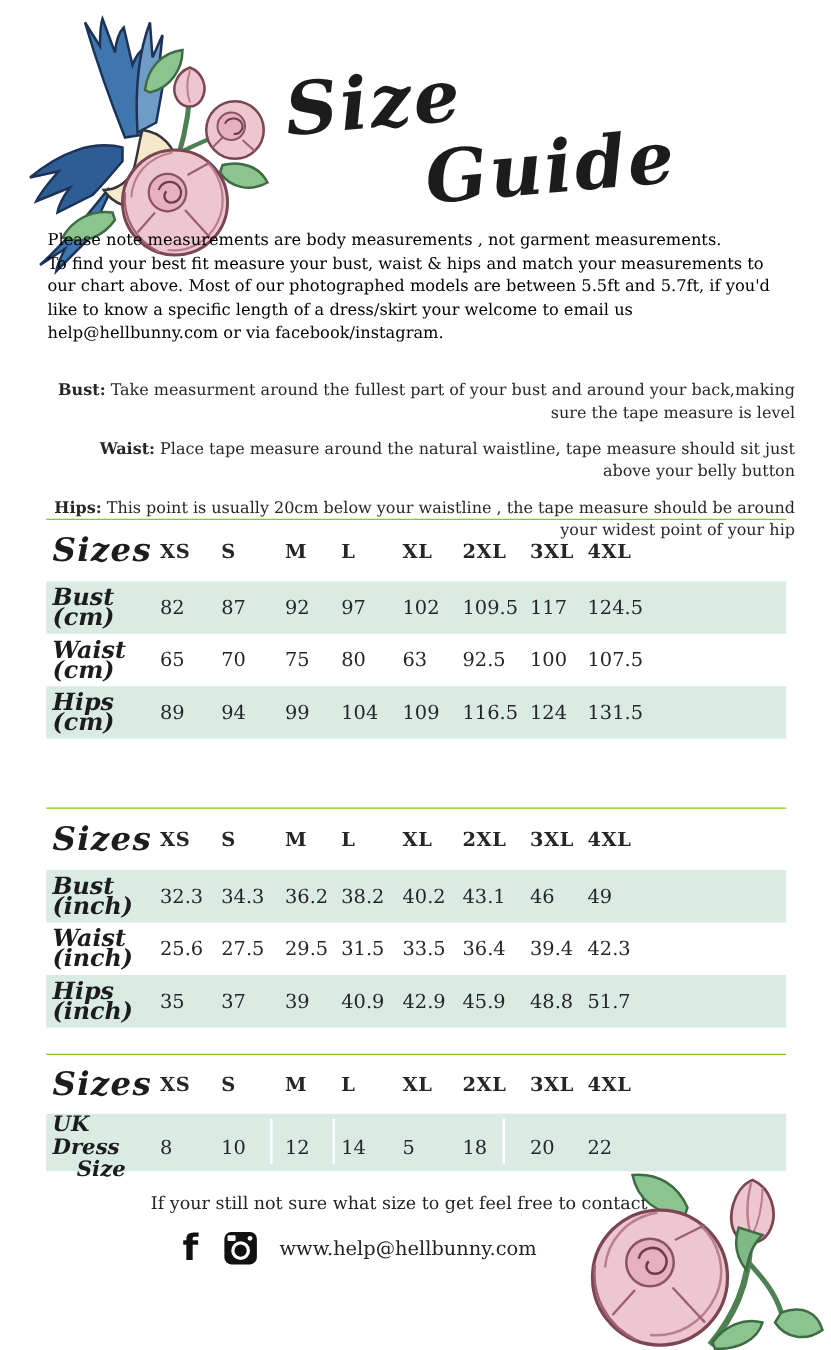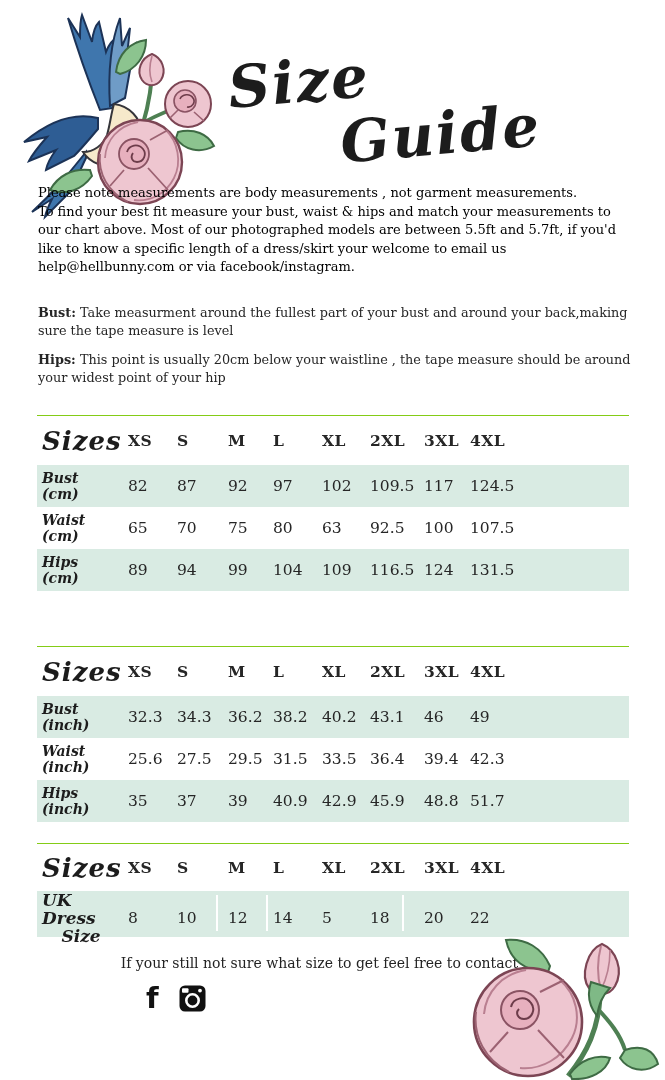--- a/index.html
+++ b/index.html
@@ -25,21 +25,21 @@
 
   
   .title-line1 { position:absolute; left:228px; top:48px; font-size:58px; transform:rotate(-5deg); letter-spacing:2px; }
   .title-line2 { position:absolute; left:340px; top:100px; font-size:58px; transform:rotate(-5deg); letter-spacing:2px; }
 
   
   .intro { position:absolute; left:38px; top:184px; width:596px; font-size:13px; line-height:18.6px; color:#000000; }
 
   
   .htm-heading { position:absolute; left:38px; top:274px; font-size:25px; letter-spacing:1px; }
-  .measure-list { position:absolute; left:38px; top:304px; width:598px; font-size:12.8px; line-height:17.5px; }
+  .measure-list { position:absolute; left:38px; top:304px; width:598px; font-size:12.8px; line-height:17.5px;text-align:right; }
   .measure-list p { margin:0 0 12px 0; }
   .measure-list b { font-weight:bold; }
 
   
   .tables-wrap { position:absolute; left:37px; top:0; width:592px; height:1080px; pointer-events:none; }
   .size-table { position:absolute; left:0; width:592px; border-top:1px solid #84cc16; }
   .table-centimetres { top:415px; }
   .table-inches     { top:646px; }
   .table-uk-dress-size { top:843px; }
   .trow {
@@ -49,21 +49,21 @@
     position:relative;
   }
   .thead { height:49px; }
   .table-uk-dress-size .thead { height:47px; }
   .body-row { height:42px; }
   .table-uk-dress-size .body-row { height:46px; }
   .shaded { background:#d9ebe3; }
   .sizes-label { font-size:26px; padding-left:5px; letter-spacing:1px; }
   .col-h { font-weight:bold; font-size:15.5px; letter-spacing:0.5px; }
   .cell { font-size:15.5px; }
-  .row-label { padding-left:5px; font-size:14px; line-height:16px; }
+  .row-label { padding-left:5px; font-size:19px; line-height:16px; }
   .row-label .unit { display:block; }
   .table-uk-dress-size .row-label { font-size:17px; line-height:18px; }
   .table-uk-dress-size .row-label .unit { text-align:center; width:78px; }
   .vsep { position:absolute; top:4px; width:2px; height:36px; background:#ffffff; }
 
   
   .footer-contact { position:absolute; left:0; top:955px; width:665px; text-align:center; font-size:14px; color:#232323; }
   .footer-social { position:absolute; left:146px; top:984px; display:flex; align-items:center; }
   .fb-glyph { font-family:"DejaVu Sans", sans-serif; font-weight:bold; font-size:29px; line-height:29px; color:#111; }
   .ig-wrap { margin-left:20px; width:27px; height:27px; }
@@ -123,20 +123,21 @@
   <div class="script title-line1">Size</div>
   <div class="script title-line2">Guide</div>
 
   <div class="intro">
     <p>Please note measurements are body measurements , not garment measurements.</p>
     <p>To find your best fit measure your bust, waist &amp; hips and match your measurements to our chart above. Most of our photographed models are between 5.5ft and 5.7ft, if you'd like to know a specific length of a dress/skirt your welcome to email us help@hellbunny.com or via facebook/instagram.</p>
   </div>
 
   <div class="measure-list">
     <p><b>Bust:</b><span> Take measurment around the fullest part of your bust and around your back,making sure the tape measure is level</span></p>
+    <p><b>Waist:</b><span> Place tape measure around the natural waistline, tape measure should sit just above your belly button</span></p>
     <p><b>Hips:</b><span> This point is usually 20cm below your waistline , the tape measure should be around your widest point of your hip</span></p>
   </div>
 
   <div class="tables-wrap" id="tables">
       <div class="size-table table-centimetres">
         <div class="trow thead">
           <div class="script sizes-label">Sizes</div>
           <div class="col-h">XS</div>
           <div class="col-h">S</div>
           <div class="col-h">M</div>
@@ -259,20 +260,21 @@
   <div class="footer-social">
     <span class="fb-glyph">f</span>
     <span class="ig-wrap">
       <svg viewBox="0 0 27 27" width="27" height="27" aria-hidden="true">
         <rect x="0.5" y="0.5" width="26" height="26" rx="5.5" fill="#111"></rect>
         <rect x="3" y="3.2" width="6.5" height="4.6" rx="1" fill="#fff"></rect>
         <circle cx="21" cy="5.6" r="1.9" fill="#fff"></circle>
         <circle cx="13.5" cy="15.5" r="6.2" fill="none" stroke="#fff" stroke-width="2.6"></circle>
       </svg>
     </span>
+    <span class="email">www.help@hellbunny.com</span>
   </div>
 
   <svg class="rose-illo" viewBox="0 0 210 144" aria-hidden="true">
 
     <path d="M150,62 C148,92 138,116 118,140" stroke="#4e8053" stroke-width="5" fill="none"></path>
     <path d="M147,72 C160,86 170,98 175,114" stroke="#4e8053" stroke-width="4" fill="none"></path>
 
     <path d="M100,30 C92,12 76,2 56,4 C60,24 76,36 98,36 Z" fill="#8cc48f" stroke="#3e6b44" stroke-width="2"></path>
     <path d="M175,114 C192,108 204,114 208,128 C194,138 178,134 170,122 Z" fill="#8cc48f" stroke="#3e6b44" stroke-width="2"></path>
     <path d="M120,138 C130,124 146,118 160,122 C156,136 140,144 122,143 Z" fill="#8cc48f" stroke="#3e6b44" stroke-width="2"></path>

